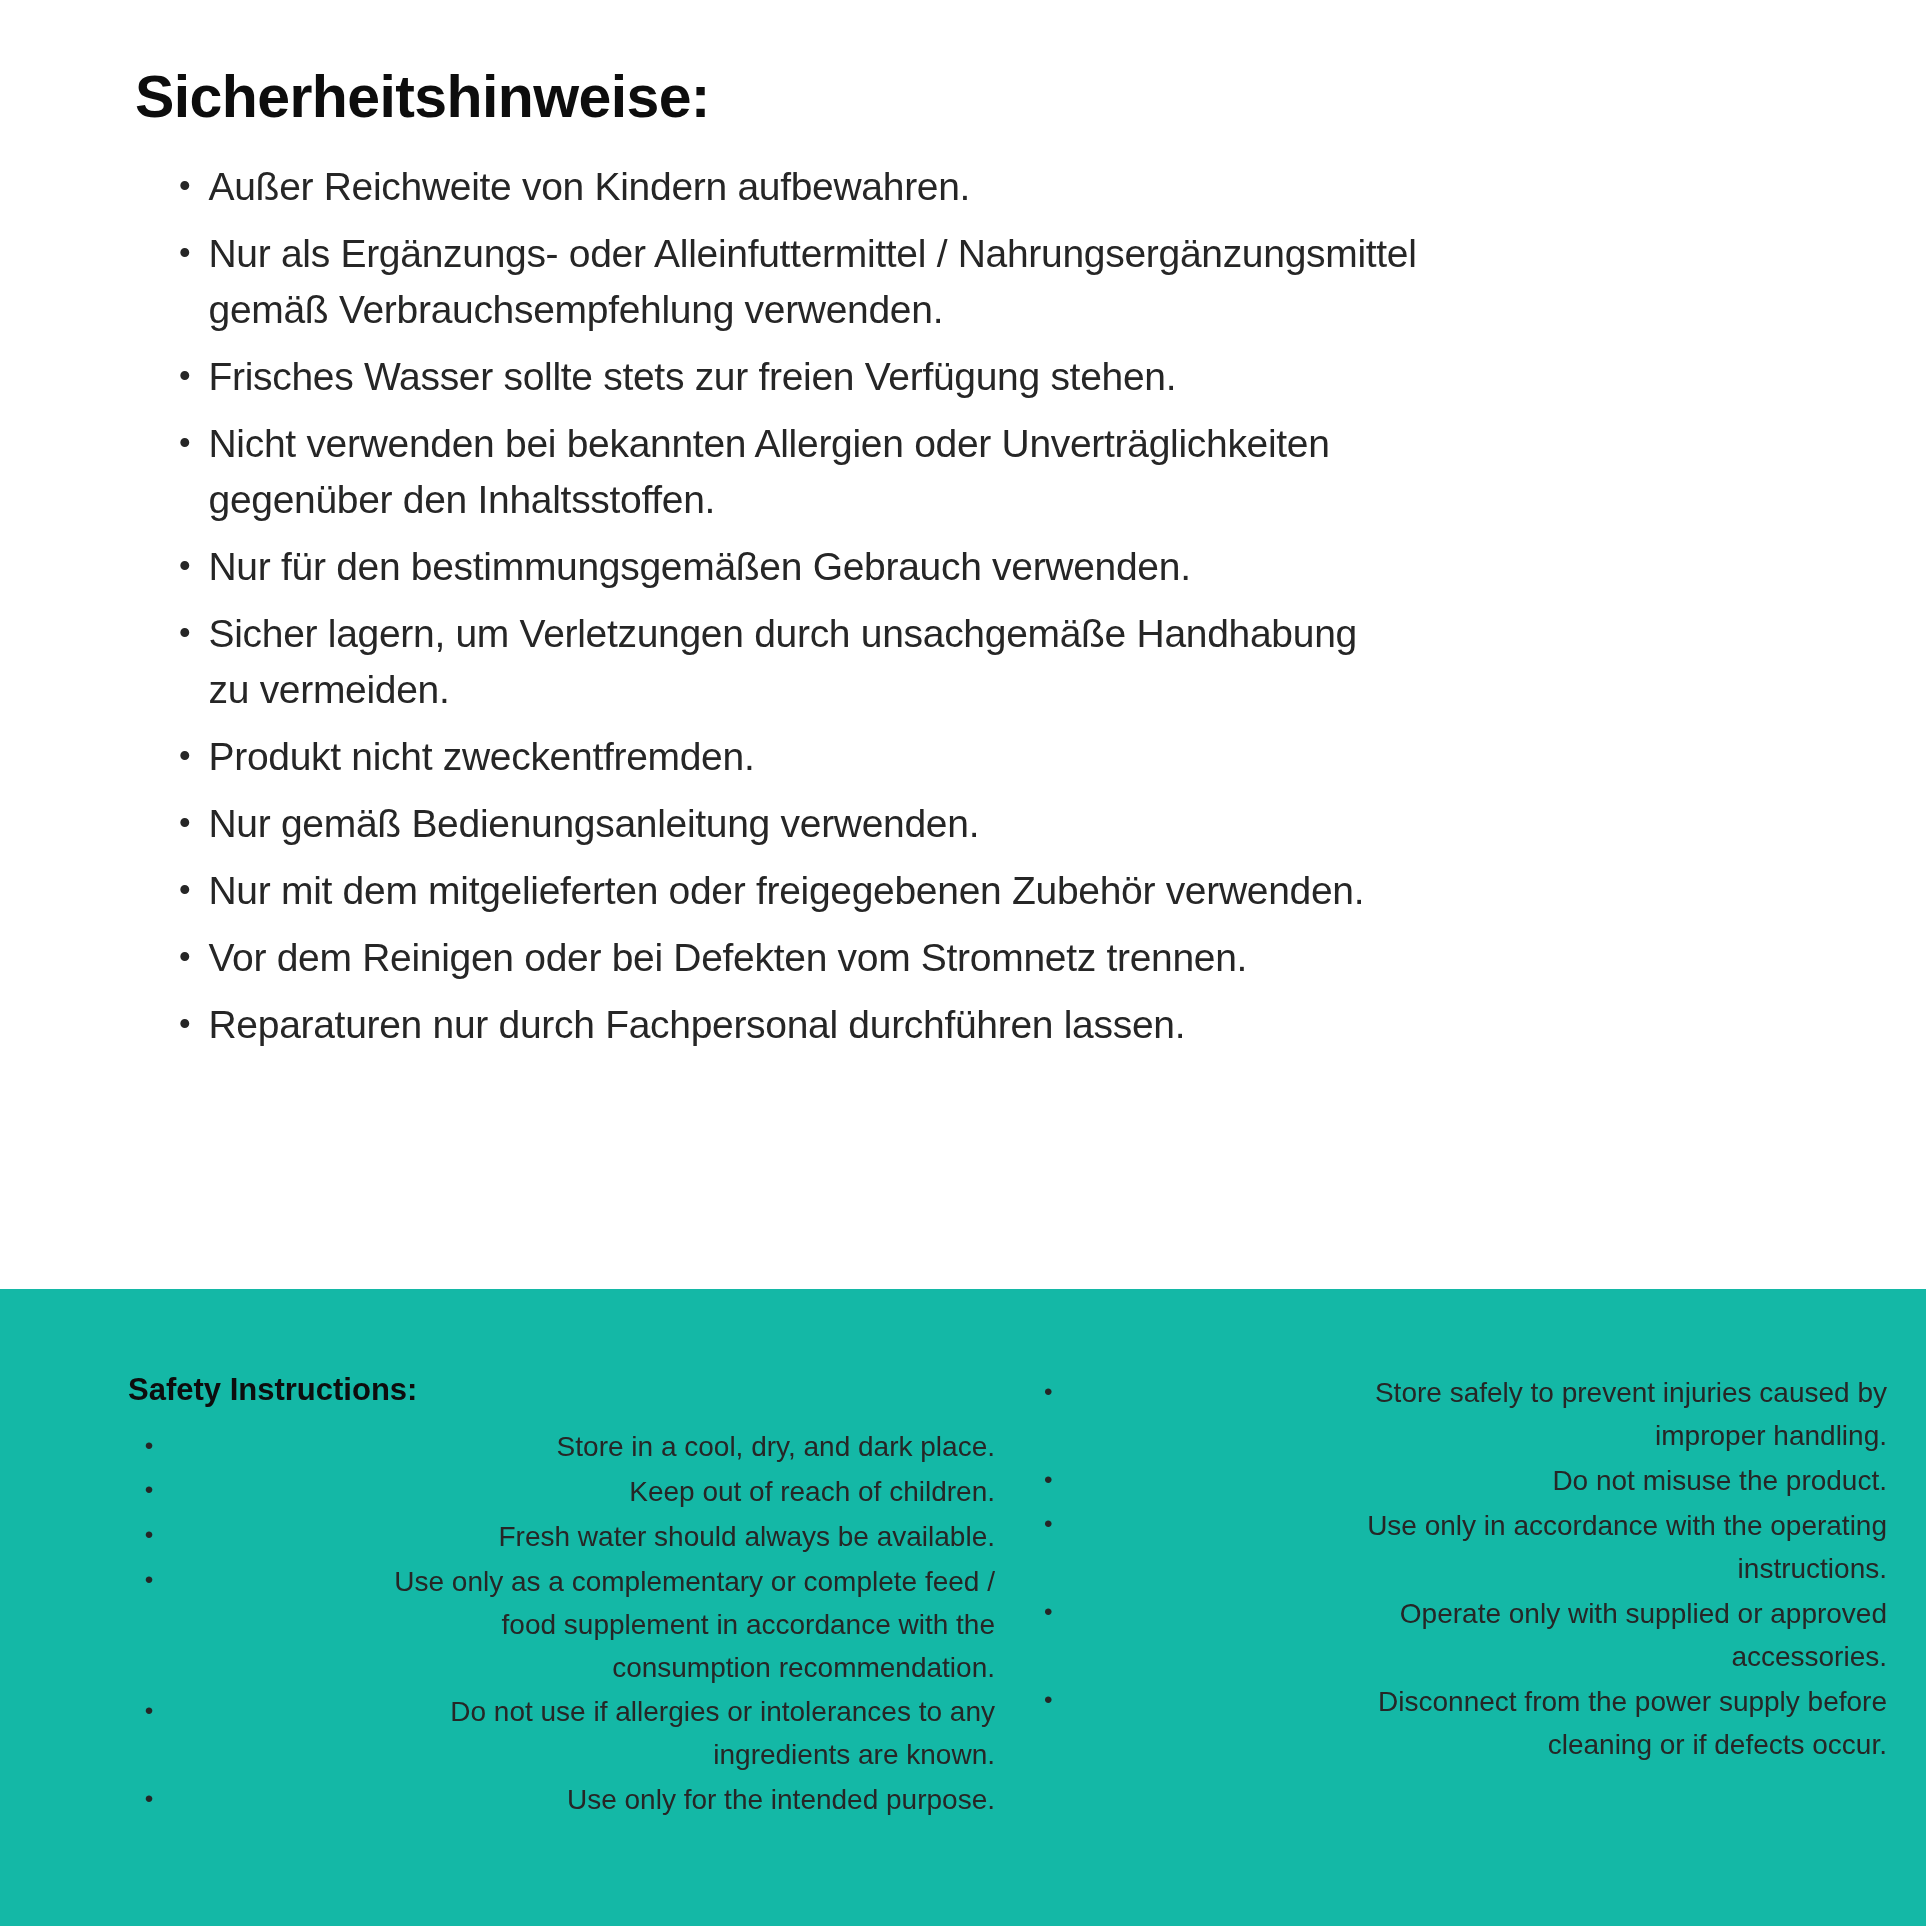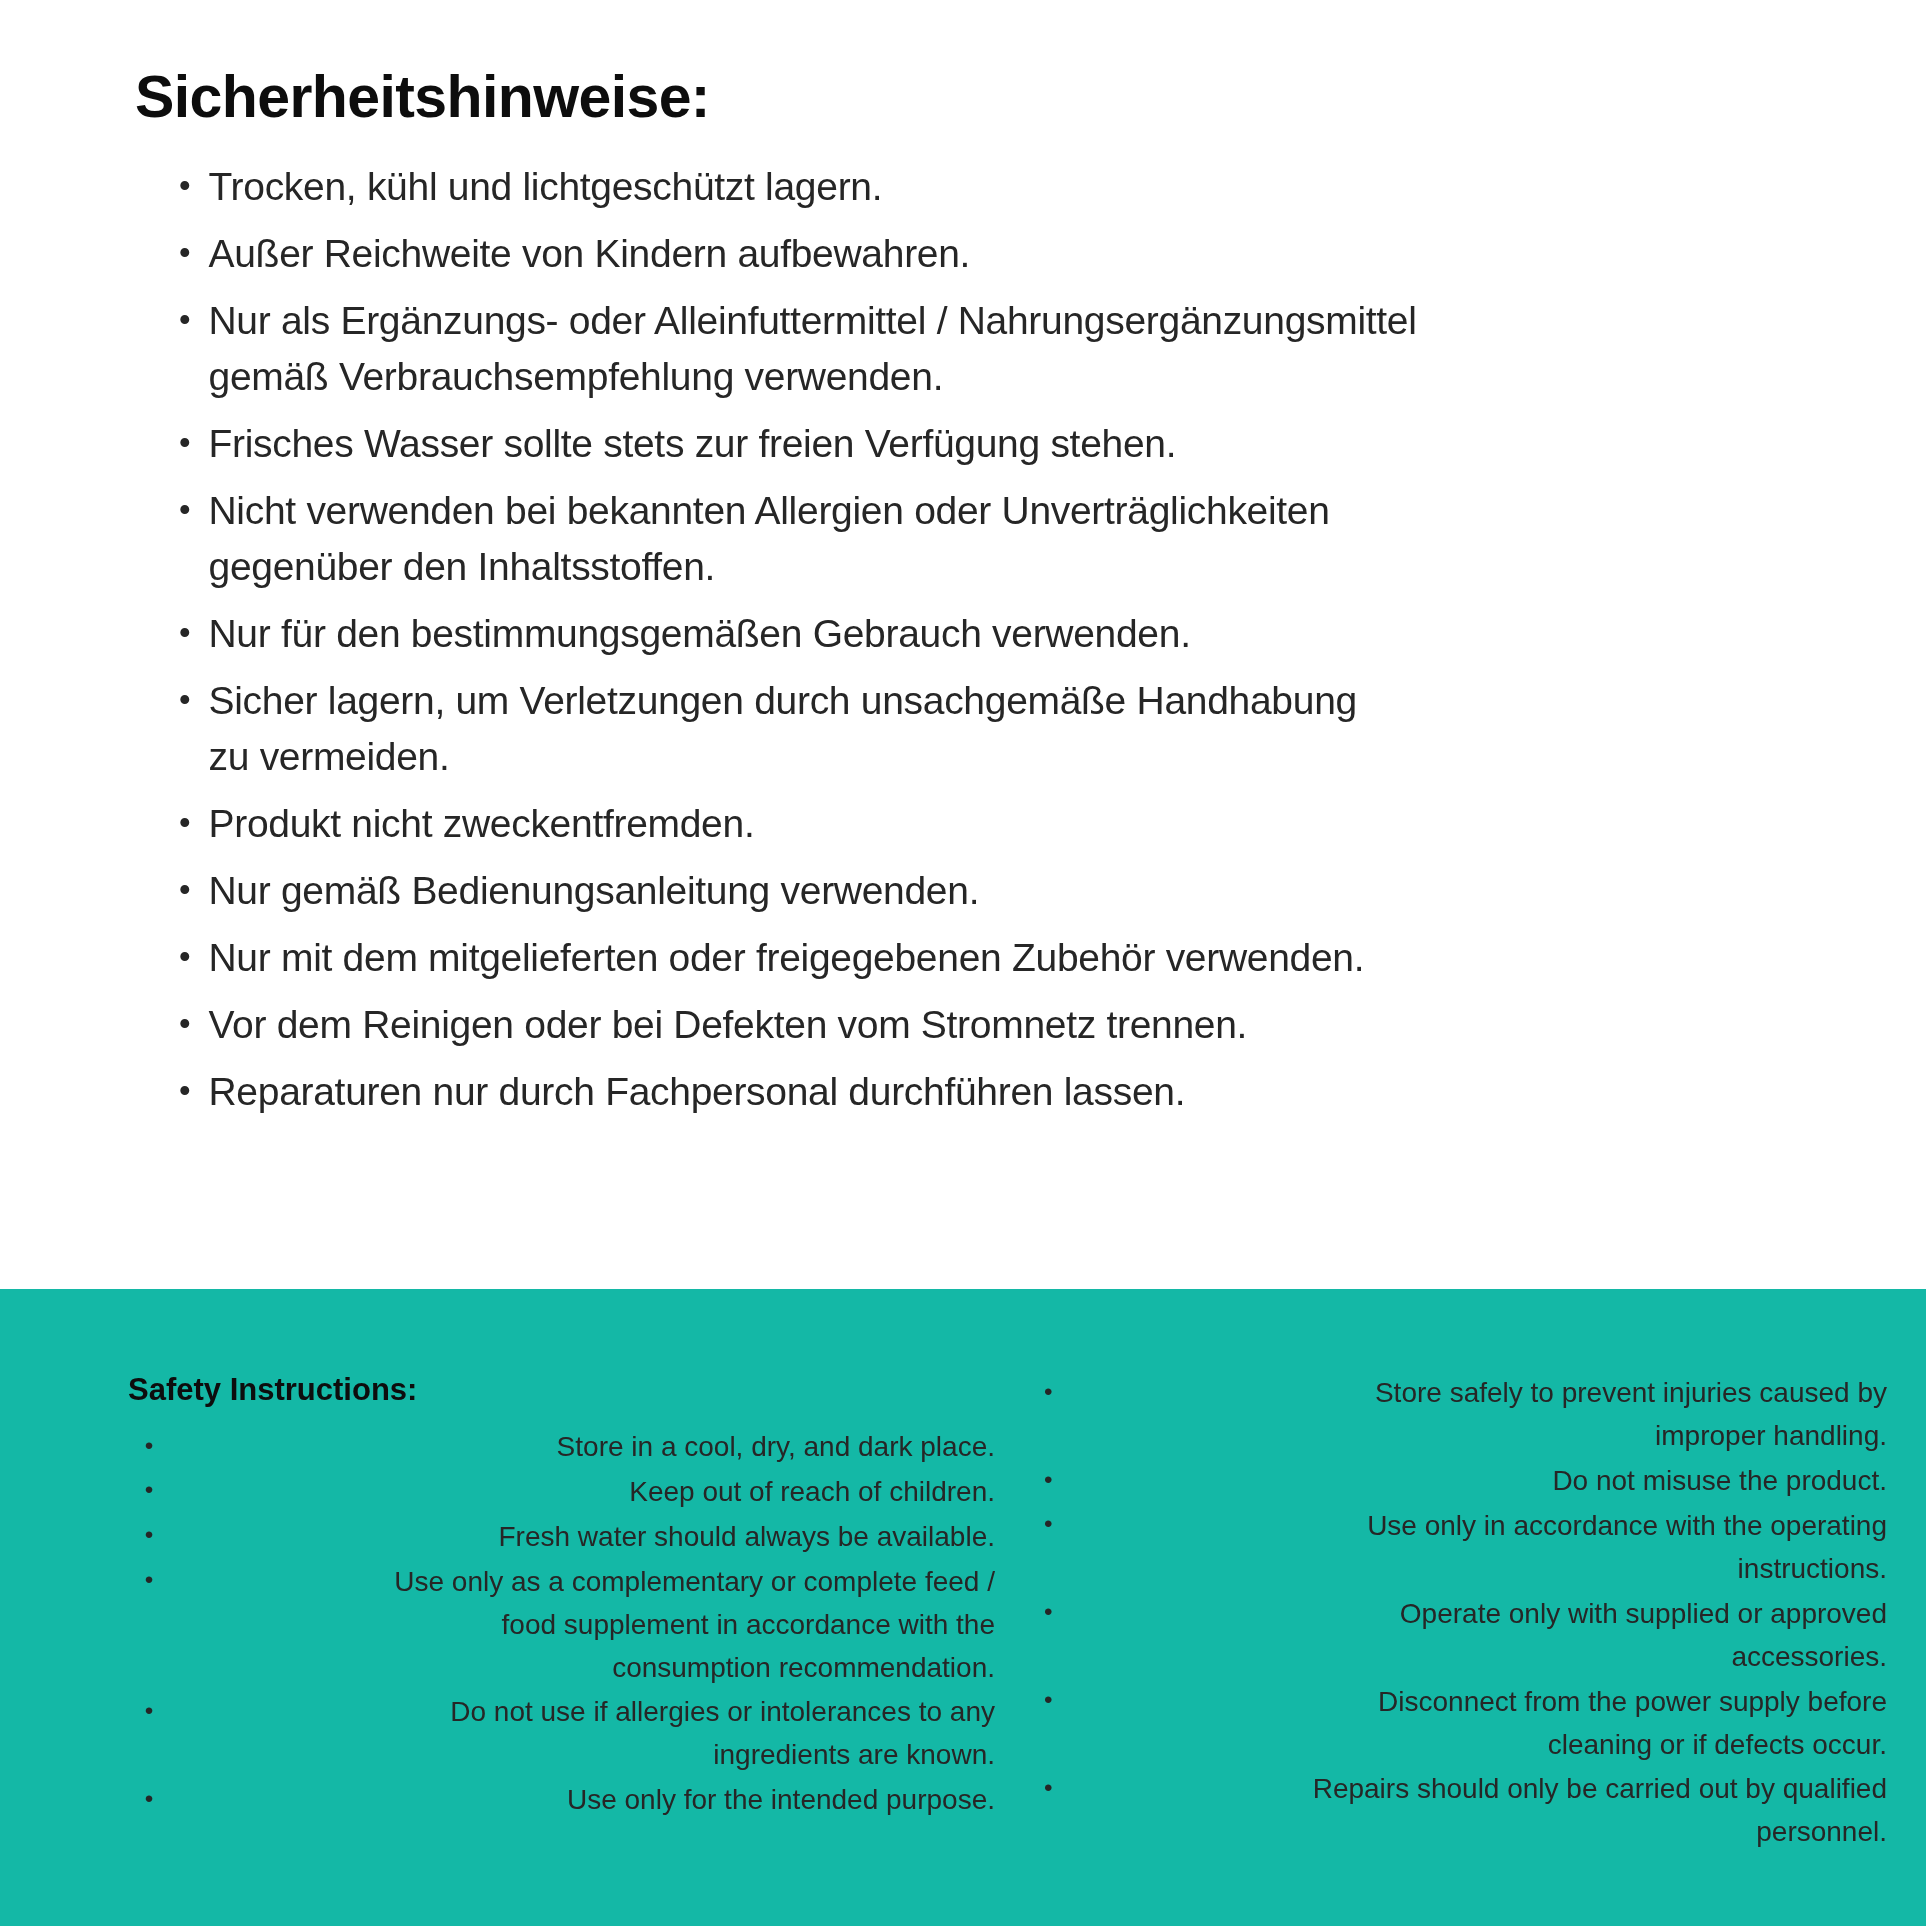--- a/index.html
+++ b/index.html
@@ -84,21 +84,20 @@
   }
 </style>
 </head>
 <body style="background: rgb(255, 255, 255);">
 
 <div class="page">
 
   <section class="de-section">
     <h1 class="de-title">Sicherheitshinweise:</h1>
     <ul class="de-list">
-      <li>Trocken, kühl und lichtgeschützt lagern.</li>
       <li>Außer Reichweite von Kindern aufbewahren.</li>
       <li>Nur als Ergänzungs- oder Alleinfuttermittel / Nahrungsergänzungsmittel
 gemäß Verbrauchsempfehlung verwenden.</li>
       <li>Frisches Wasser sollte stets zur freien Verfügung stehen.</li>
       <li>Nicht verwenden bei bekannten Allergien oder Unverträglichkeiten
 gegenüber den Inhaltsstoffen.</li>
       <li>Nur für den bestimmungsgemäßen Gebrauch verwenden.</li>
       <li>Sicher lagern, um Verletzungen durch unsachgemäße Handhabung
 zu vermeiden.</li>
       <li>Produkt nicht zweckentfremden.</li>
@@ -128,20 +127,18 @@
       <ul class="en-list">
         <li>Store safely to prevent injuries caused by
 improper handling.</li>
         <li>Do not misuse the product.</li>
         <li>Use only in accordance with the operating
 instructions.</li>
         <li>Operate only with supplied or approved
 accessories.</li>
         <li>Disconnect from the power supply before
 cleaning or if defects occur.</li>
-        <li>Repairs should only be carried out by qualified
-personnel.</li>
       </ul>
     </div>
   </section>
 
 </div>
 
 
 </body></html>

